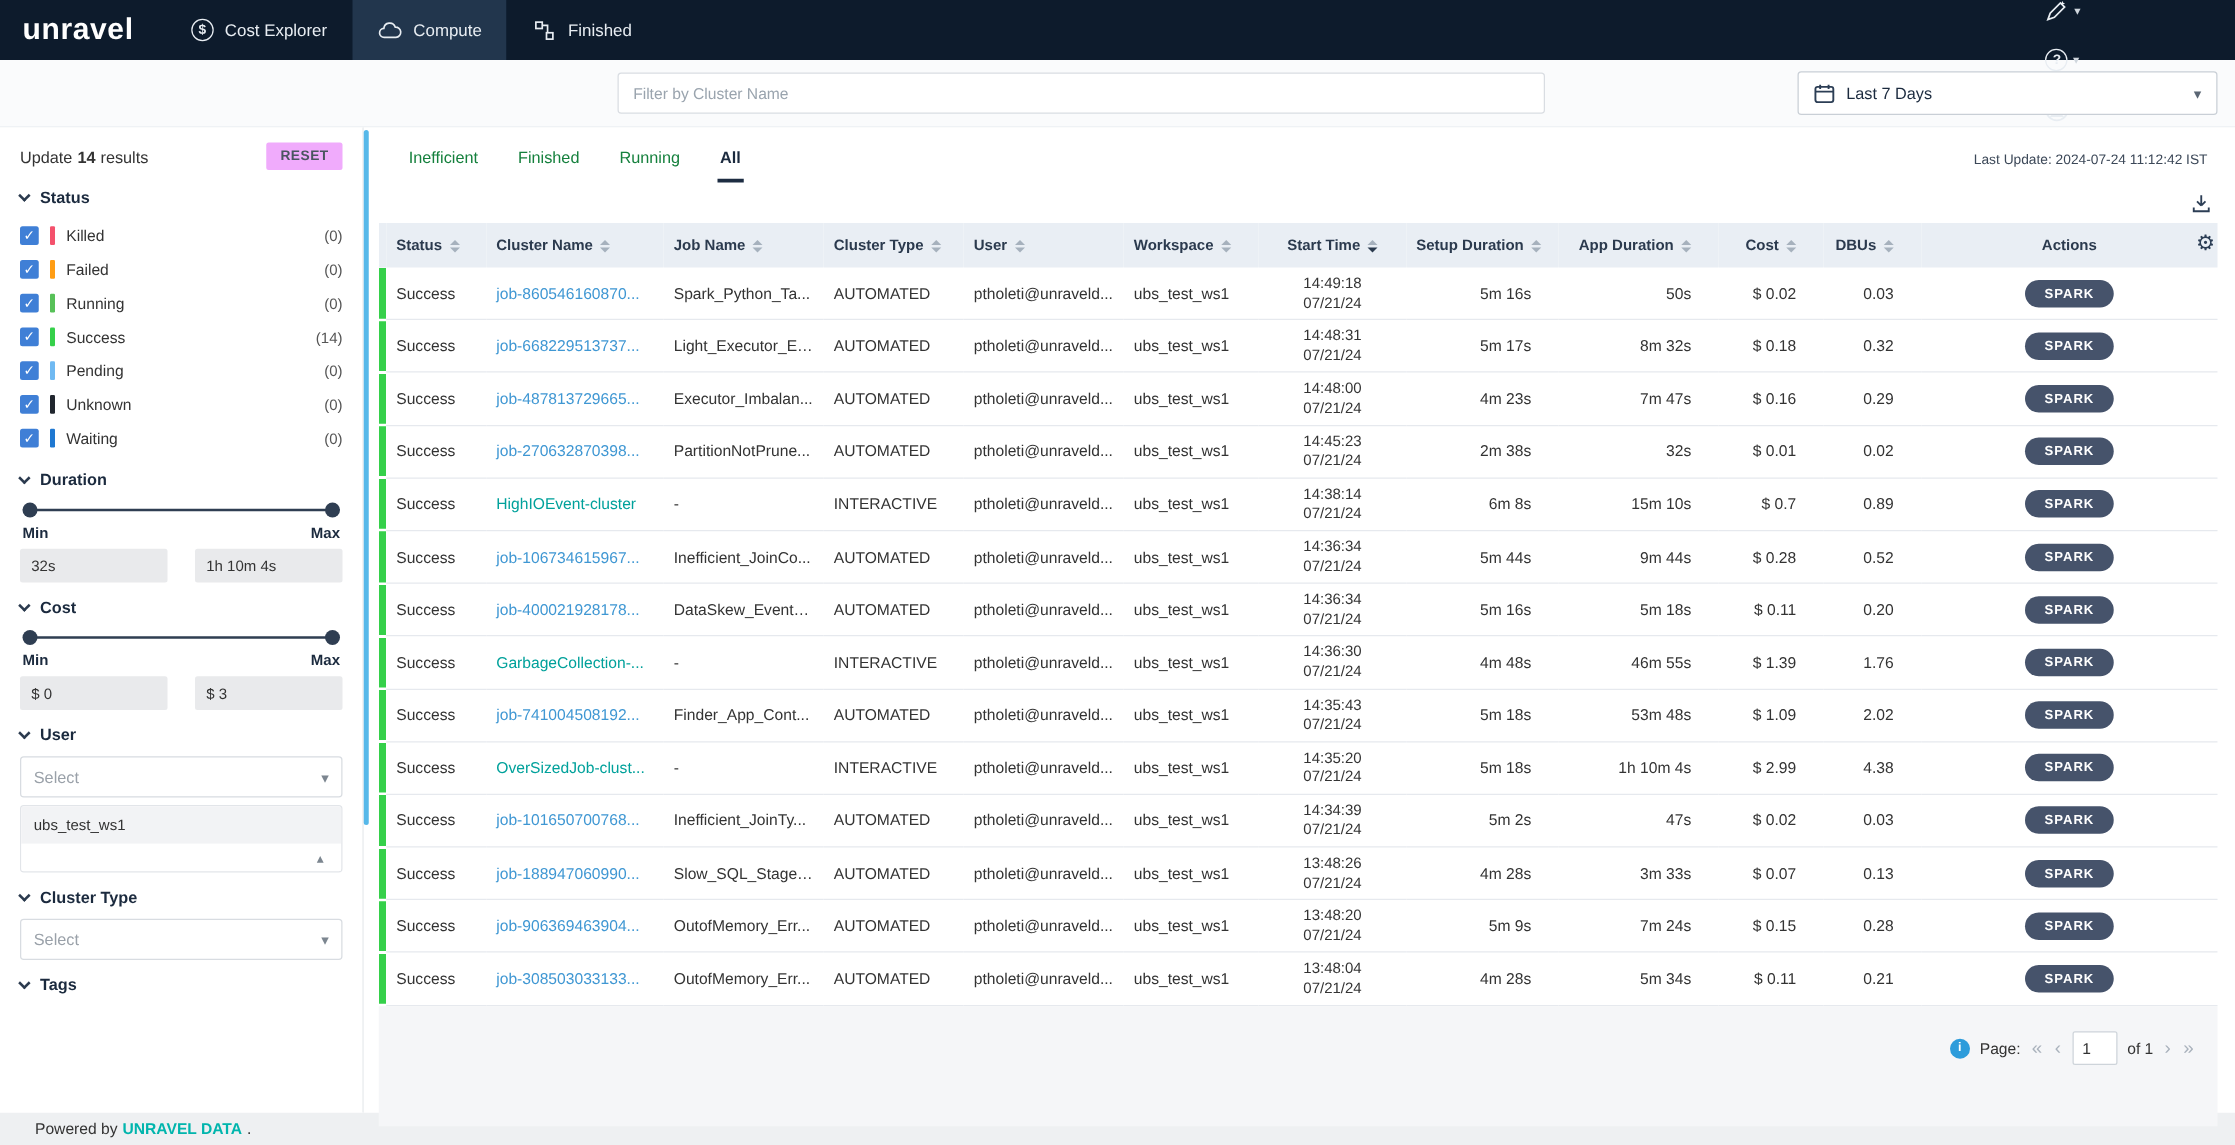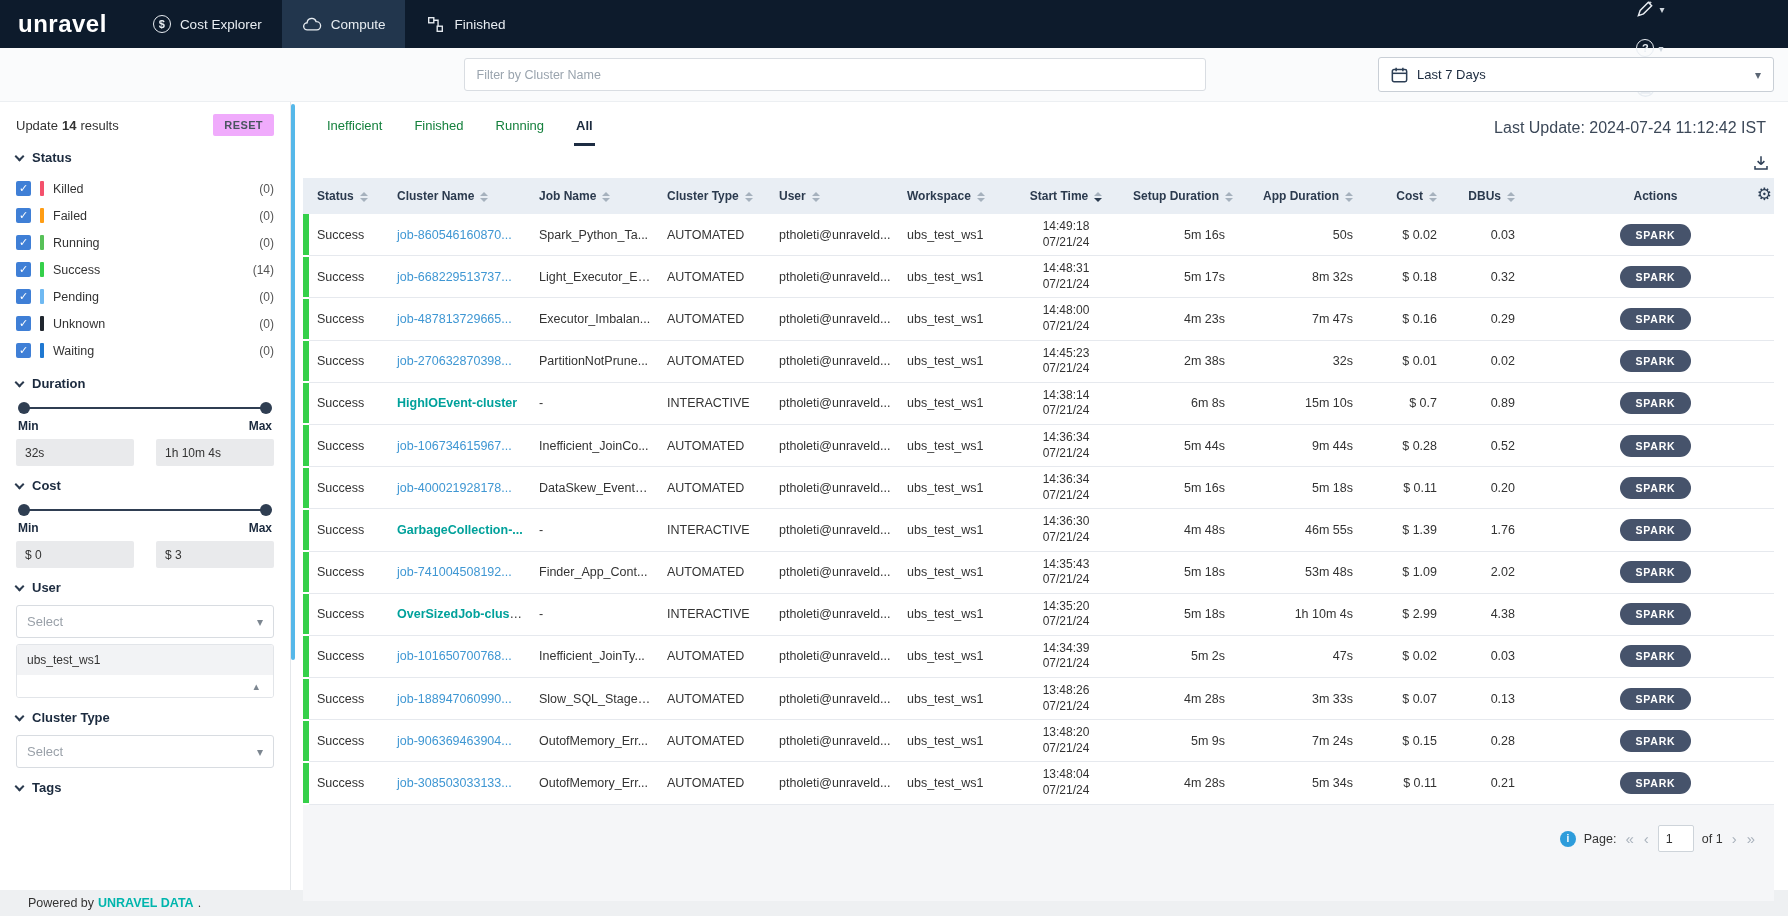--- a/index.html
+++ b/index.html
@@ -23,21 +23,21 @@
   .app-search{ width:232px; height:29px; border:none; border-radius:3px; padding:0 10px; font-size:12.5px; color:#333; background:#fff; }
   .app-search::placeholder{ color:#9aa4ae; }
   .ic-group{ display:flex; align-items:center; gap:4px; color:#e8edf2; cursor:pointer; }
   .caret{ font-size:10px; color:#cfd6dd; }
   
   .filterbar{ height:54px; background:#fafbfc; border-bottom:1px solid #eceff2; display:flex; align-items:center; }
   .fb-spacer{ width:291px; flex:0 0 291px; }
   .fb-center{ flex:1; display:flex; justify-content:center; }
   .cluster-filter{ width:742px; height:33px; border:1px solid #d9dde2; border-radius:3px; padding:0 12px; font-size:12.5px; background:#fff; color:#333; }
   .cluster-filter::placeholder{ color:#9aa4ae; }
-  .date-select{ width:396px; height:35px; margin-right:14px; border:1px solid #c9cfd6; border-radius:3px; background:#fff;
+  .date-select{ width:336px; height:35px; margin-right:14px; border:1px solid #c9cfd6; border-radius:3px; background:#fff;
     display:flex; align-items:center; gap:9px; padding:0 12px; font-size:13px; color:var(--ink); cursor:pointer; }
   .date-select .caret{ margin-left:auto; color:#5b6674; font-size:12px; }
   
   .content{ display:flex; height:788px; }
   .sidebar{ width:291px; flex:0 0 291px; background:#fff; border-right:1px solid #e4e7ea; padding:12px 16px 0 16px; overflow:hidden; }
   .main{ flex:1; position:relative; background:#fff; padding:0 14px 0 12px; }
   .scrollline{ position:absolute; left:0; top:2px; width:4px; height:556px; background:#56b8e9; border-radius:2px; }
   
   .results-row{ display:flex; align-items:center; font-size:13px; color:#333; margin-bottom:14px; }
   .results-row b{ margin:0 4px; }
@@ -64,34 +64,34 @@
     padding:0 10px; font-size:13px; color:#9aa1a9; background:#fff; cursor:pointer; margin-bottom:6px; }
   .select-box .caret{ margin-left:auto; color:#7c8690; font-size:12px; }
   .listbox{ border:1px solid #e2e5e9; border-radius:3px; overflow:hidden; margin-bottom:4px; }
   .list-item{ background:#f2f3f5; padding:8px 10px; font-size:12px; color:#333; cursor:pointer; }
   .list-collapse{ height:22px; display:flex; align-items:center; justify-content:flex-end; padding:0 14px; cursor:pointer; background:#fff; }
   .list-collapse .caret{ color:#7c8690; font-size:11px; }
   
   .tabs-row{ height:46px; display:flex; align-items:center; padding:6px 8px 0 22px; }
   .tab{ font-size:13px; color:#15803d; margin-right:28px; padding:8px 2px 10px 2px; cursor:pointer; border-bottom:3px solid transparent; }
   .tab.active{ font-weight:bold; color:var(--ink); border-bottom-color:#1d2c42; }
-  .last-update{ margin-left:auto; font-size:16px; color:#3c4858; }
+  .last-update{ margin-left:auto; font-size:11px; color:#3c4858; }
   .toolbar-row{ height:30px; display:flex; align-items:center; justify-content:flex-end; padding-right:4px; }
   .dl-btn{ cursor:pointer; display:inline-flex; color:#2c3e55; }
   
   table{ width:100%; border-collapse:collapse; table-layout:fixed; }
   thead th{ background:var(--hdrbg); font-size:12px; font-weight:bold; color:#2b3a4e; padding:11px 8px; white-space:nowrap; position:relative; }
   tbody td{ font-size:12.5px; color:#333; padding:5px 8px; border-bottom:1px solid var(--border); white-space:nowrap;
     overflow:hidden; text-overflow:ellipsis; height:41px; }
   th.l,td.l{ text-align:left; } th.c,td.c{ text-align:center; } th.r,td.r{ text-align:right; padding-right:22px; }
   td.c-bar,th.c-bar{ padding:0; }
   td.c-bar{ background:var(--green); border-bottom:2px solid #fff; }
   .lnk{ cursor:pointer; text-decoration:none; }
   .lnk.blue{ color:var(--link); }
-  .lnk.teal{ color:var(--teal); font-weight:bold; }
+  .lnk.teal{ color:var(--teal); font-weight:normal; }
   .time2 div{ line-height:1.3; font-size:12px; }
   .spark{ display:inline-block; background:#46536b; color:#fff; font-size:10.5px; font-weight:bold; letter-spacing:.8px;
     padding:5px 16px; border-radius:11px; cursor:pointer; }
   .sort{ display:inline-flex; flex-direction:column; gap:2px; margin-left:6px; vertical-align:middle; }
   .sort i{ display:block; width:0; height:0; border-left:4px solid transparent; border-right:4px solid transparent; }
   .sort .up{ border-bottom:4px solid #a6b1bd; }
   .sort .dn{ border-top:4px solid #a6b1bd; }
   .sort.sorted .dn{ border-top-color:#2b3a4e; }
   .gear{ position:absolute; right:2px; top:8px; font-size:17px; color:#2c3e55; cursor:pointer; line-height:1; }
   

